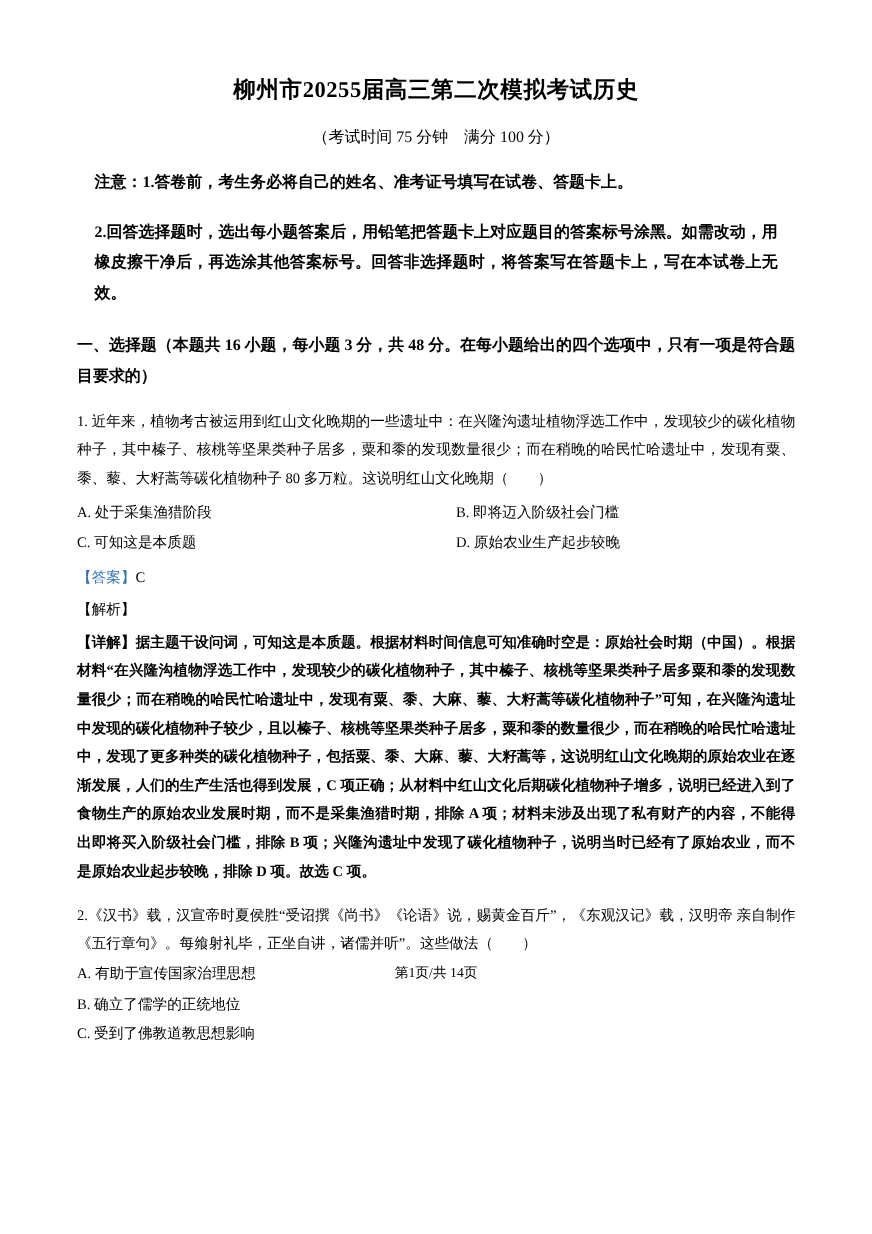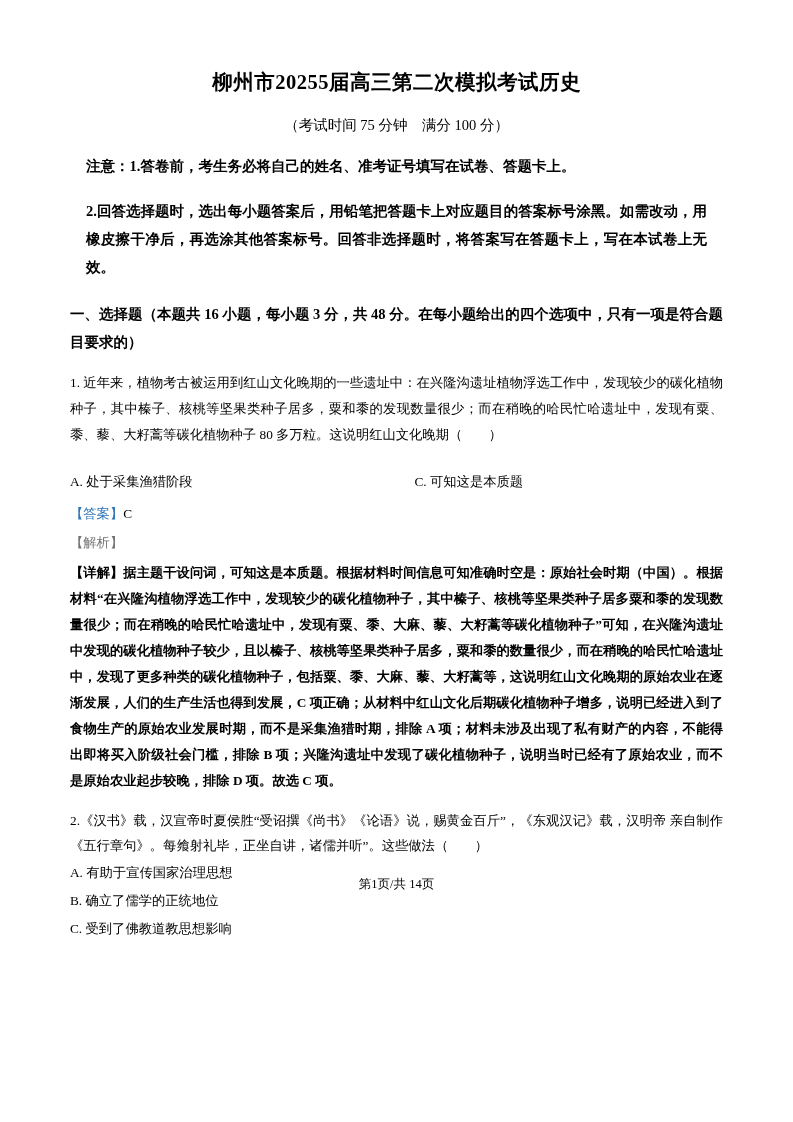--- a/index.html
+++ b/index.html
@@ -59,21 +59,21 @@
   }
   .q-stem {
     font-size: 13.3px;
     line-height: 1.95;
     text-align: justify;
     margin: 0;
   }
   .opts-2col {
     display: flex;
     flex-wrap: wrap;
-    margin-top: 20px;
+    margin-top: 4px;
     font-family: Liberation Serif, serif;
   }
   .opts-2col .opt {
     width: 50%;
     box-sizing: border-box;
     font-size: 13.3px;
     line-height: 2.05;
   }
   .opts-2col .opt:nth-child(even) {
     padding-left: 18px;
@@ -91,21 +91,21 @@
   .ans-line .label {
     color: #2e74b5;
     text-align: right;
   }
   .ans-line .val {
     color: #000000;
   }
   .analysis-head {
     font-size: 13.3px;
     line-height: 2.0;
-    color: #737373;
+    color: #000000;
     margin-top: 2px;
   }
   .detail {
     font-size: 13.3px;
     line-height: 1.95;
     text-align: justify;
     margin-top: 4px;
     font-weight: bold;
   }
   .footer {
@@ -131,21 +131,23 @@
     <p>注意：1.答卷前，考生务必将自己的姓名、准考证号填写在试卷、答题卡上。</p>
     <p>2.回答选择题时，选出每小题答案后，用铅笔把答题卡上对应题目的答案标号涂黑。如需改动，用橡皮擦干净后，再选涂其他答案标号。回答非选择题时，将答案写在答题卡上，写在本试卷上无效。</p>
   </div>
 
   <div class="section-head">一、选择题（本题共 16 小题，每小题 3 分，共 48 分。在每小题给出的四个选项中，只有一项是符合题目要求的）</div>
 
   <div class="q-block">
     <p class="q-stem">1. 近年来，植物考古被运用到红山文化晚期的一些遗址中：在兴隆沟遗址植物浮选工作中，发现较少的碳化植物种子，其中榛子、核桃等坚果类种子居多，粟和黍的发现数量很少；而在稍晚的哈民忙哈遗址中，发现有粟、黍、藜、大籽蒿等碳化植物种子 80 多万粒。这说明红山文化晚期（　　）</p>
     <div class="opts-2col">
       <div class="opt">A. 处于采集渔猎阶段</div>
+      <div class="opt">B. 即将迈入阶级社会门槛</div>
       <div class="opt">C. 可知这是本质题</div>
+      <div class="opt">D. 原始农业生产起步较晚</div>
     </div>
     <div class="ans-line">
       <span class="label">【答案】</span><span class="val">C</span>
     </div>
     <div class="analysis-head">【解析】</div>
     <div class="detail">【详解】据主题干设问词，可知这是本质题。根据材料时间信息可知准确时空是：原始社会时期（中国）。根据材料“在兴隆沟植物浮选工作中，发现较少的碳化植物种子，其中榛子、核桃等坚果类种子居多粟和黍的发现数量很少；而在稍晚的哈民忙哈遗址中，发现有粟、黍、大麻、藜、大籽蒿等碳化植物种子”可知，在兴隆沟遗址中发现的碳化植物种子较少，且以榛子、核桃等坚果类种子居多，粟和黍的数量很少，而在稍晚的哈民忙哈遗址中，发现了更多种类的碳化植物种子，包括粟、黍、大麻、藜、大籽蒿等，这说明红山文化晚期的原始农业在逐渐发展，人们的生产生活也得到发展，C 项正确；从材料中红山文化后期碳化植物种子增多，说明已经进入到了食物生产的原始农业发展时期，而不是采集渔猎时期，排除 A 项；材料未涉及出现了私有财产的内容，不能得出即将买入阶级社会门槛，排除 B 项；兴隆沟遗址中发现了碳化植物种子，说明当时已经有了原始农业，而不是原始农业起步较晚，排除 D 项。故选 C 项。</div>
   </div>
 
   <div class="q-block">
     <p class="q-stem">2.《汉书》载，汉宣帝时夏侯胜“受诏撰《尚书》《论语》说，赐黄金百斤”，《东观汉记》载，汉明帝 亲自制作《五行章句》。每飨射礼毕，正坐自讲，诸儒并听”。这些做法（　　）</p>

